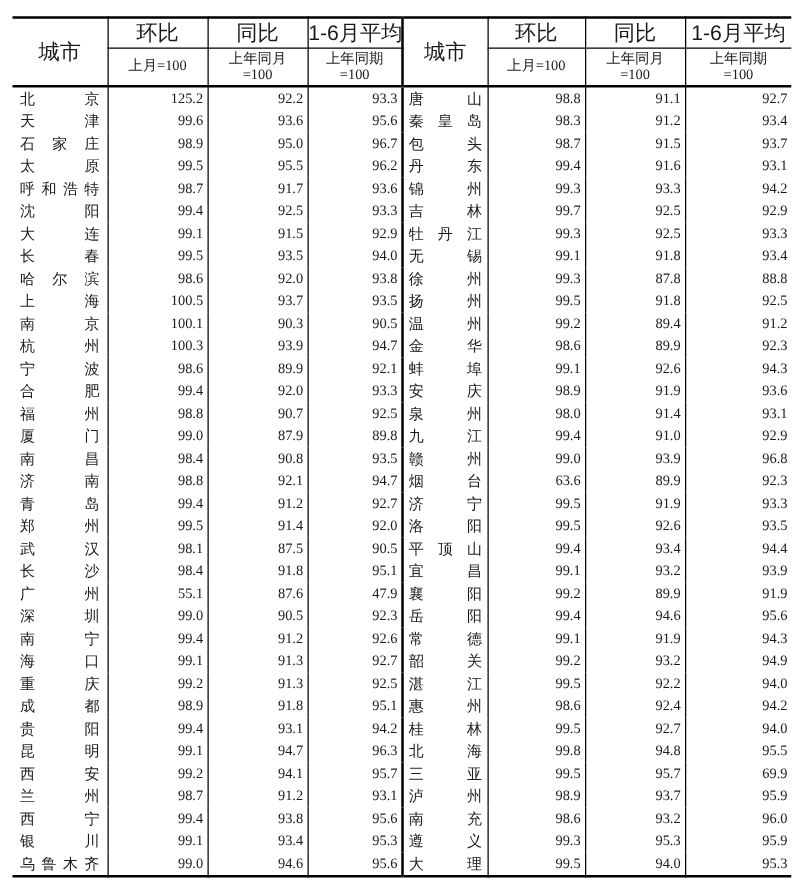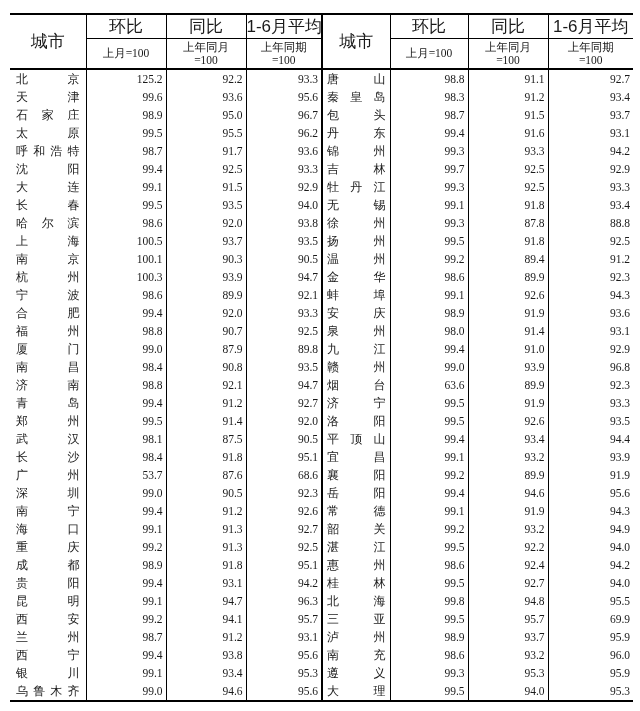--- a/index.html
+++ b/index.html
@@ -575,23 +575,23 @@
     <td class="num">93.9</td>
   </tr>
 
   <tr>
     <td class="city v">
       <span class="cname">
             <span>广</span>
             <span>州</span>
           </span>
     </td>
-    <td class="num v">53.7</td>
+    <td class="num v">55.1</td>
     <td class="num v">87.6</td>
-    <td class="num v">68.6</td>
+    <td class="num v">47.9</td>
     <td class="city v mid">
       <span class="cname">
             <span>襄</span>
             <span>阳</span>
           </span>
     </td>
     <td class="num v">99.2</td>
     <td class="num v">89.9</td>
     <td class="num">91.9</td>
   </tr>

